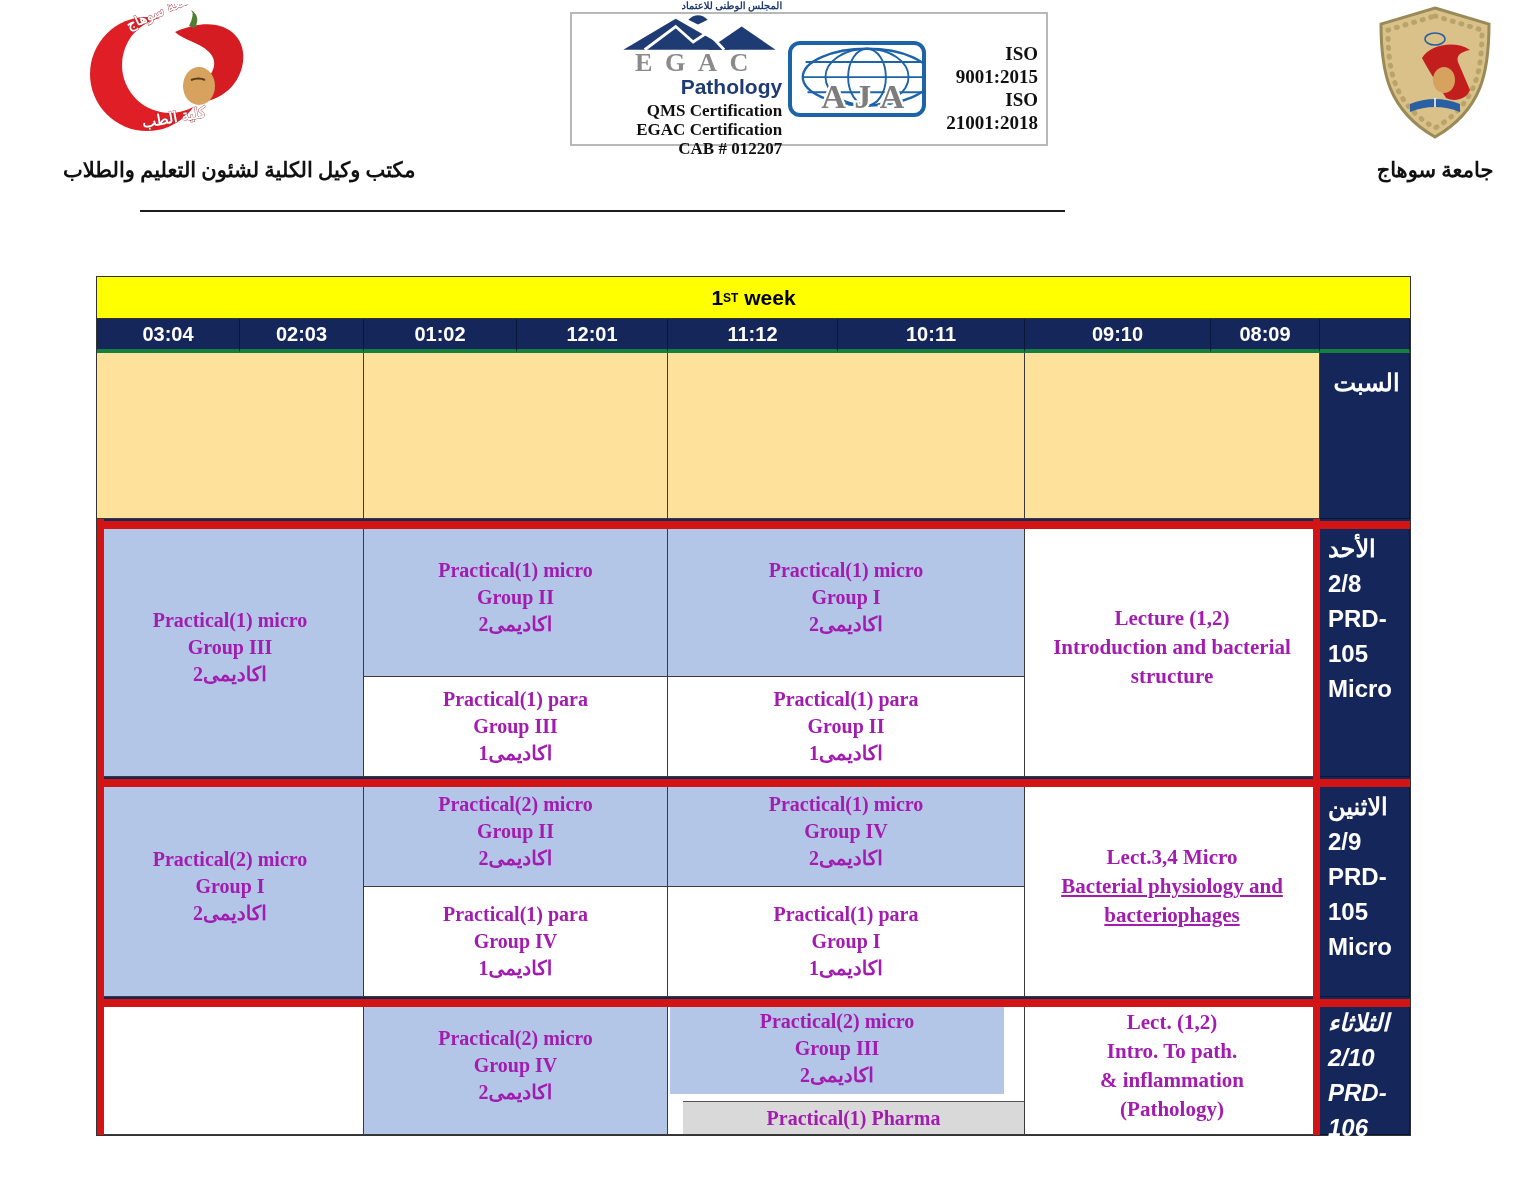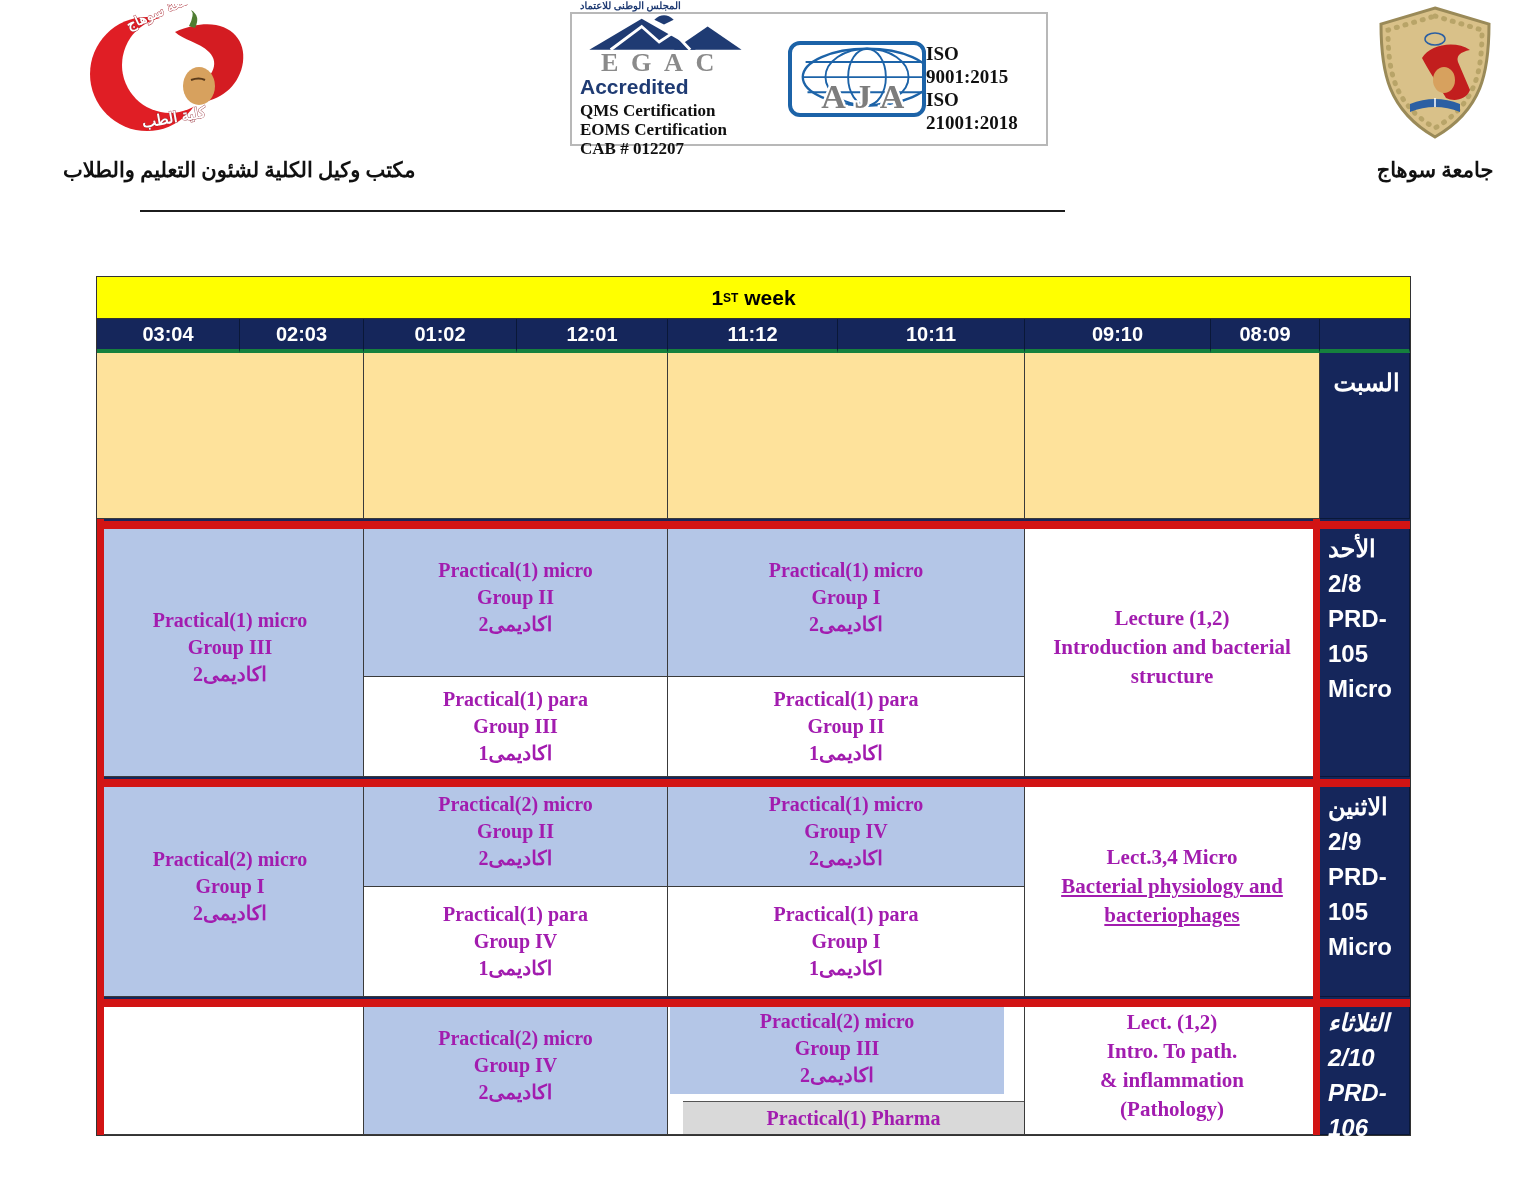--- a/index.html
+++ b/index.html
@@ -9,28 +9,28 @@
   
   .abs{position:absolute;}
   .office-line{left:63px;top:158px;width:420px;font:bold 21px "Liberation Serif",serif;
                direction:rtl;text-align:left;color:#111;}
   .uni-caption{left:1372px;top:158px;width:126px;text-align:center;
                font:bold 21px "Liberation Serif",serif;color:#111;direction:rtl;}
   .hrule{left:140px;top:210px;width:925px;height:2px;background:#1c1c1c;}
 
   .cert-box{left:570px;top:12px;width:478px;height:134px;border:2px solid #b8b8b8;
             box-sizing:border-box;display:flex;align-items:center;gap:6px;padding:2px 8px;}
-  .egac-col{flex:1.18;text-align:left;line-height:1;}
+  .egac-col{flex:1.18;text-align:right;line-height:1;}
   .egac-arc{font:bold 10px "Liberation Serif",serif;color:#1F3B73;direction:rtl;}
   .egac-accredited{font:bold 21px "Liberation Sans",sans-serif;color:#1F3B73;margin-top:-3px;}
   .cert-lines{font:bold 17px "Liberation Serif",serif;color:#101010;line-height:19px;margin-top:2px;}
   .aja-col{flex:1;display:flex;flex-direction:row;align-items:center;}
   .aja-box{width:158px;height:76px;border:4px solid #1C63A8;border-radius:12px;background:#fff;
            box-sizing:border-box;overflow:hidden;}
-  .iso-lines{font:bold 19px "Liberation Serif",serif;color:#101010;line-height:23px;margin-top:18px;text-align:left;}
+  .iso-lines{font:bold 19px "Liberation Serif",serif;color:#101010;line-height:23px;margin-top:18px;text-align:right;}
 
   
   .tbl{position:absolute;left:96px;top:276px;width:1313px;height:858px;display:grid;
        grid-template-columns:143px 124px 153px 151px 170px 187px 186px 109px 90px;
        grid-template-rows:42px 34px 166px 158px 100px 110px 110px 106px 32px;
        border:1px solid #333;box-sizing:content-box;}
   .c{border-right:1px solid #3a3a3a;border-bottom:1px solid #3a3a3a;
      display:flex;flex-direction:column;justify-content:center;align-items:center;
      text-align:center;font:bold 20px/27px "Liberation Serif",serif;color:#a21caf;
      background:#fff;min-width:0;min-height:0;}
@@ -84,24 +84,24 @@
   <div class="abs cert-box">
     <div class="egac-col">
       <div class="egac-arc">المجلس الوطنى للاعتماد</div>
       <svg width="168" height="64" viewBox="0 0 170 66">
         <path d="M75 9 Q85 0 95 9 L85 14 Z" fill="#1F3B73"></path>
         <path d="M8 40 L62 8 L118 40 Z" fill="#1F3B73"></path>
         <path d="M95 40 L130 16 L165 40 Z" fill="#1F3B73"></path>
         <path d="M30 40 L62 16 L80 32 L95 22 L112 40" stroke="#ffffff" stroke-width="3" fill="none"></path>
         <text x="85" y="62" text-anchor="middle" font-family="Liberation Serif, serif" font-size="27" font-weight="bold" letter-spacing="13" fill="#8a8a8a">EGAC</text>
       </svg>
-      <div class="egac-accredited">Accredited</div>
+      <div class="egac-accredited">Pathology</div>
       <div class="cert-lines">
         <div>QMS Certification</div>
-        <div>EOMS Certification</div>
+        <div>EGAC Certification</div>
         <div>CAB # 012207</div>
       </div>
     </div>
     <div class="aja-col">
       <div class="aja-box">
         <svg width="150" height="68" viewBox="0 0 150 72">
           <ellipse cx="75" cy="34" rx="68" ry="30" fill="none" stroke="#1C63A8" stroke-width="2.5"></ellipse>
           <ellipse cx="75" cy="34" rx="44" ry="30" fill="none" stroke="#1C63A8" stroke-width="2"></ellipse>
           <ellipse cx="75" cy="34" rx="20" ry="30" fill="none" stroke="#1C63A8" stroke-width="2"></ellipse>
           <line x1="10" y1="18" x2="140" y2="18" stroke="#1C63A8" stroke-width="2"></line>

